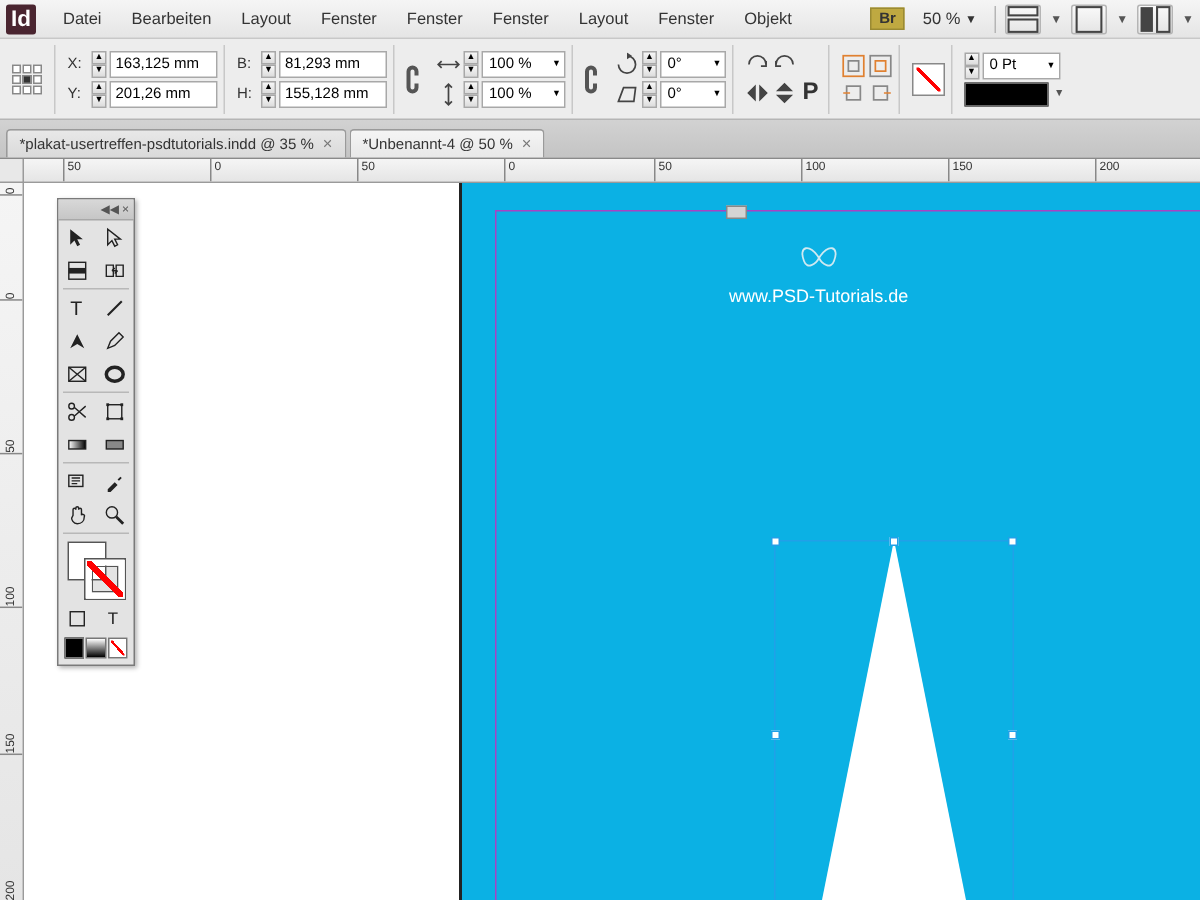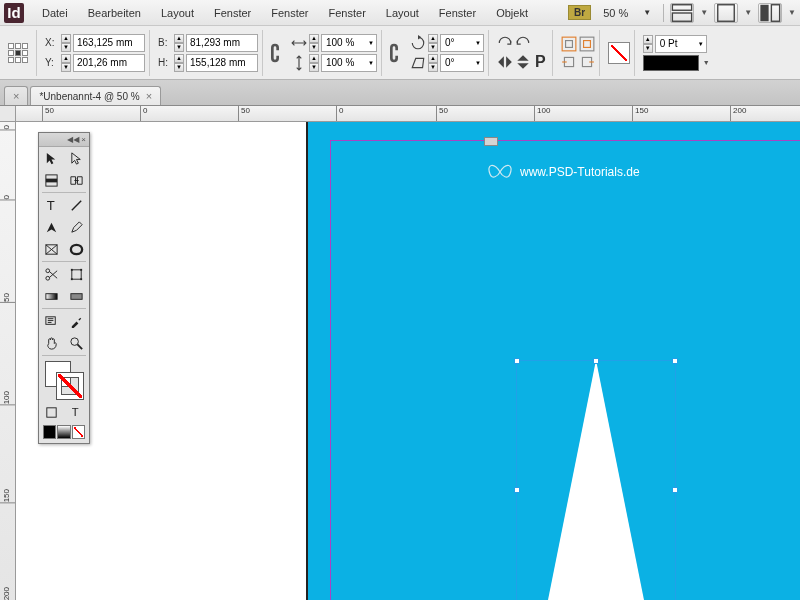--- a/index.html
+++ b/index.html
@@ -4,21 +4,21 @@
 <style>
 * { margin: 0; padding: 0; box-sizing: border-box; font-family: "Segoe UI", Tahoma, sans-serif; }
 body { width: 800px; height: 600px; overflow: hidden; background: #ededed; }
 
 
 .menubar { height: 26px; background: linear-gradient(#f5f5f5, #e5e5e5); display: flex; align-items: center; padding: 0 4px; border-bottom: 1px solid #c8c8c8; font-size: 11px; }
 .id-logo { width: 20px; height: 20px; background: #4a2530; color: #fff; display: flex; align-items: center; justify-content: center; font-weight: bold; font-size: 15px; border-radius: 2px; margin-right: 8px; }
 .menubar .menu-item { padding: 0 10px; color: #333; cursor: default; }
 .menubar .right { margin-left: auto; display: flex; align-items: center; gap: 6px; }
 .br-badge { background: #bfa941; color: #333; padding: 1px 5px; border: 1px solid #9a8a33; font-size: 10px; font-weight: bold; }
-.zoom-top { display: flex; align-items: center; gap: 15px; font-size: 11px; color: #333; padding: 0 6px; }
+.zoom-top { display: flex; align-items: center; gap: 3px; font-size: 11px; color: #333; padding: 0 6px; }
 .zoom-top .chev { font-size: 8px; }
 .layout-btn { width: 24px; height: 20px; background: linear-gradient(#fafafa,#e4e4e4); border: 1px solid #b5b5b5; border-radius: 2px; display: flex; align-items: center; justify-content: center; font-size: 10px; color: #444; }
 
 
 .controlbar { height: 54px; background: #ededed; border-bottom: 1px solid #b5b5b5; display: flex; align-items: center; padding: 0 4px; gap: 4px; }
 .ctrl-group { display: flex; flex-direction: column; gap: 2px; padding: 0 4px; border-right: 1px solid #c8c8c8; height: 46px; justify-content: center; }
 .ctrl-row { display: flex; align-items: center; gap: 2px; }
 .ref-grid { display: grid; grid-template-columns: repeat(3, 6px); grid-template-rows: repeat(3, 6px); gap: 1px; margin-right: 4px; }
 .ref-grid span { background: #fff; border: 1px solid #888; }
 .ref-grid span.sel { background: #333; }
@@ -45,21 +45,21 @@
 .vruler { position: absolute; top: 16px; left: 0; bottom: 0; width: 16px; background: linear-gradient(#f5f5f5,#e5e5e5); border-right: 1px solid #9a9a9a; overflow: hidden; }
 .ruler-corner { position: absolute; top:0; left:0; width:16px; height:16px; background:#e8e8e8; border-right:1px solid #9a9a9a; border-bottom:1px solid #9a9a9a; }
 .hruler .tick { position: absolute; top: 0; height: 100%; display: flex; align-items: flex-start; font-size: 8px; color: #333; padding-left: 2px; border-left: 1px solid #888; }
 .vruler .tick { position: absolute; left: 0; width: 100%; font-size: 8px; color: #333; border-top: 1px solid #888; writing-mode: vertical-rl; transform: rotate(180deg); padding-bottom: 1px; padding-right: 2px; text-align: end;}
 .canvas { position: absolute; top: 16px; left: 16px; right: 0; bottom: 0; background: #fff; overflow: hidden; }
 .page-left { position: absolute; top: 0; left: 0; width: 290px; bottom: 0; background: #fff; }
 .spine { position: absolute; top: 0; left: 290px; bottom: 0; width: 2px; background: #222; }
 .page-right { position: absolute; top: 0; left: 292px; right: 0; bottom: 0; background: #0bb1e4; }
 .page-right .margin { position: absolute; inset: 18px 0 0 22px; border-top: 1px solid #a942c4; border-left: 1px solid #a942c4; }
 .page-right .mark { position: absolute; left: 176px; top: 15px; width: 14px; height: 9px; background: #d4d4d4; border: 1px solid #888; }
-.page-right .logo-text { position: absolute; top: 38px; left: 178px; color: #fff; font-size: 12px; font-weight: 500; display:flex; align-items:center; gap:6px; }
+.page-right .logo-text { position: absolute; top: 38px; left: 178px; color: #fff; font-size: 12px; font-weight: 500; display:flex; align-items:center; gap:6px;flex-direction:column; }
 .page-right .butterfly { width: 28px; height: 24px; color: #cfe9f1; }
 .triangle { position: absolute; left: 208px; top: 238px; width: 160px; height: 400px; }
 .triangle svg { width: 100%; height: 100%; }
 .sel-box { position: absolute; border: 1px solid #21a0e8; }
 .handle { position: absolute; width: 6px; height: 6px; background: #fff; border: 1px solid #21a0e8; transform: translate(-50%, -50%); }
 
 
 .tools-panel { position: absolute; top: 132px; left: 38px; width: 52px; background: #e3e3e3; border: 1px solid #7a7a7a; box-shadow: 1px 1px 3px rgba(0,0,0,.3); }
 .tools-header { height: 14px; background: linear-gradient(#d8d8d8,#c6c6c6); border-bottom: 1px solid #a8a8a8; display:flex; justify-content:flex-end; padding: 0 3px; align-items:center; font-size:8px; color:#555; gap:2px;}
 .tool-grid { display: grid; grid-template-columns: 1fr 1fr; }
@@ -314,20 +314,21 @@
     </div>
     <div class="ctrl-row">
       <div class="swatch-black"></div>
       <span style="font-size:7px;color:#555;padding-left:2px">▼</span>
     </div>
   </div>
 </div>
 
 <div class="tabbar">
   <div class="tab">
+    <span>*plakat-usertreffen-psdtutorials.indd @ 35 %</span>
     <span class="close">×</span>
   </div>
   <div class="tab active">
     <span>*Unbenannt-4 @ 50 %</span>
     <span class="close">×</span>
   </div>
 </div>
 
 <div class="workspace">
   <div class="ruler-corner"></div>

